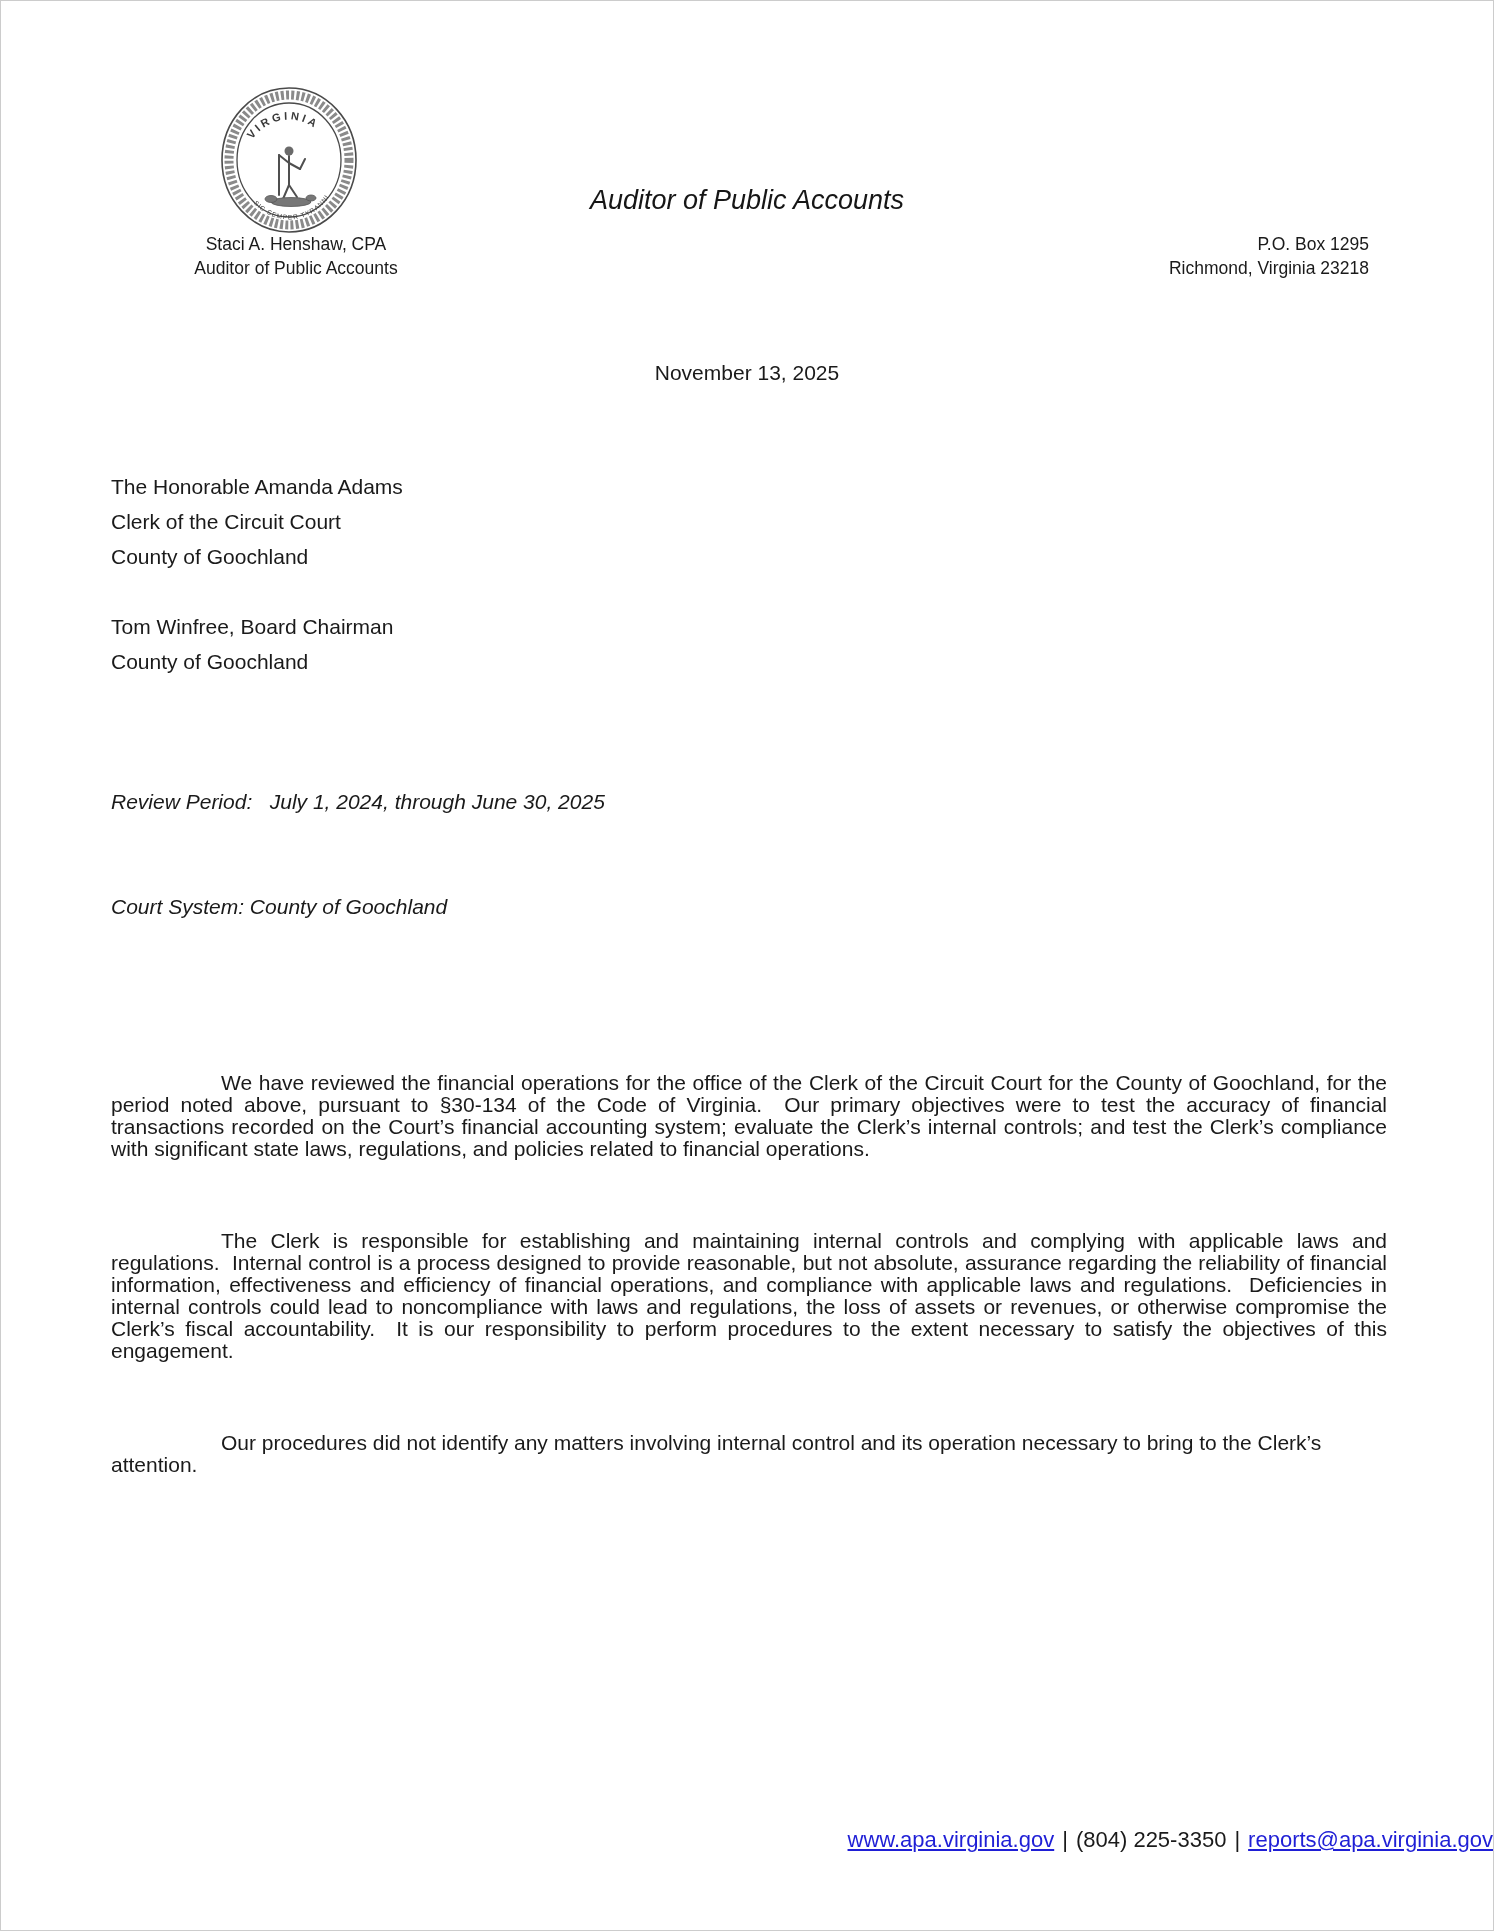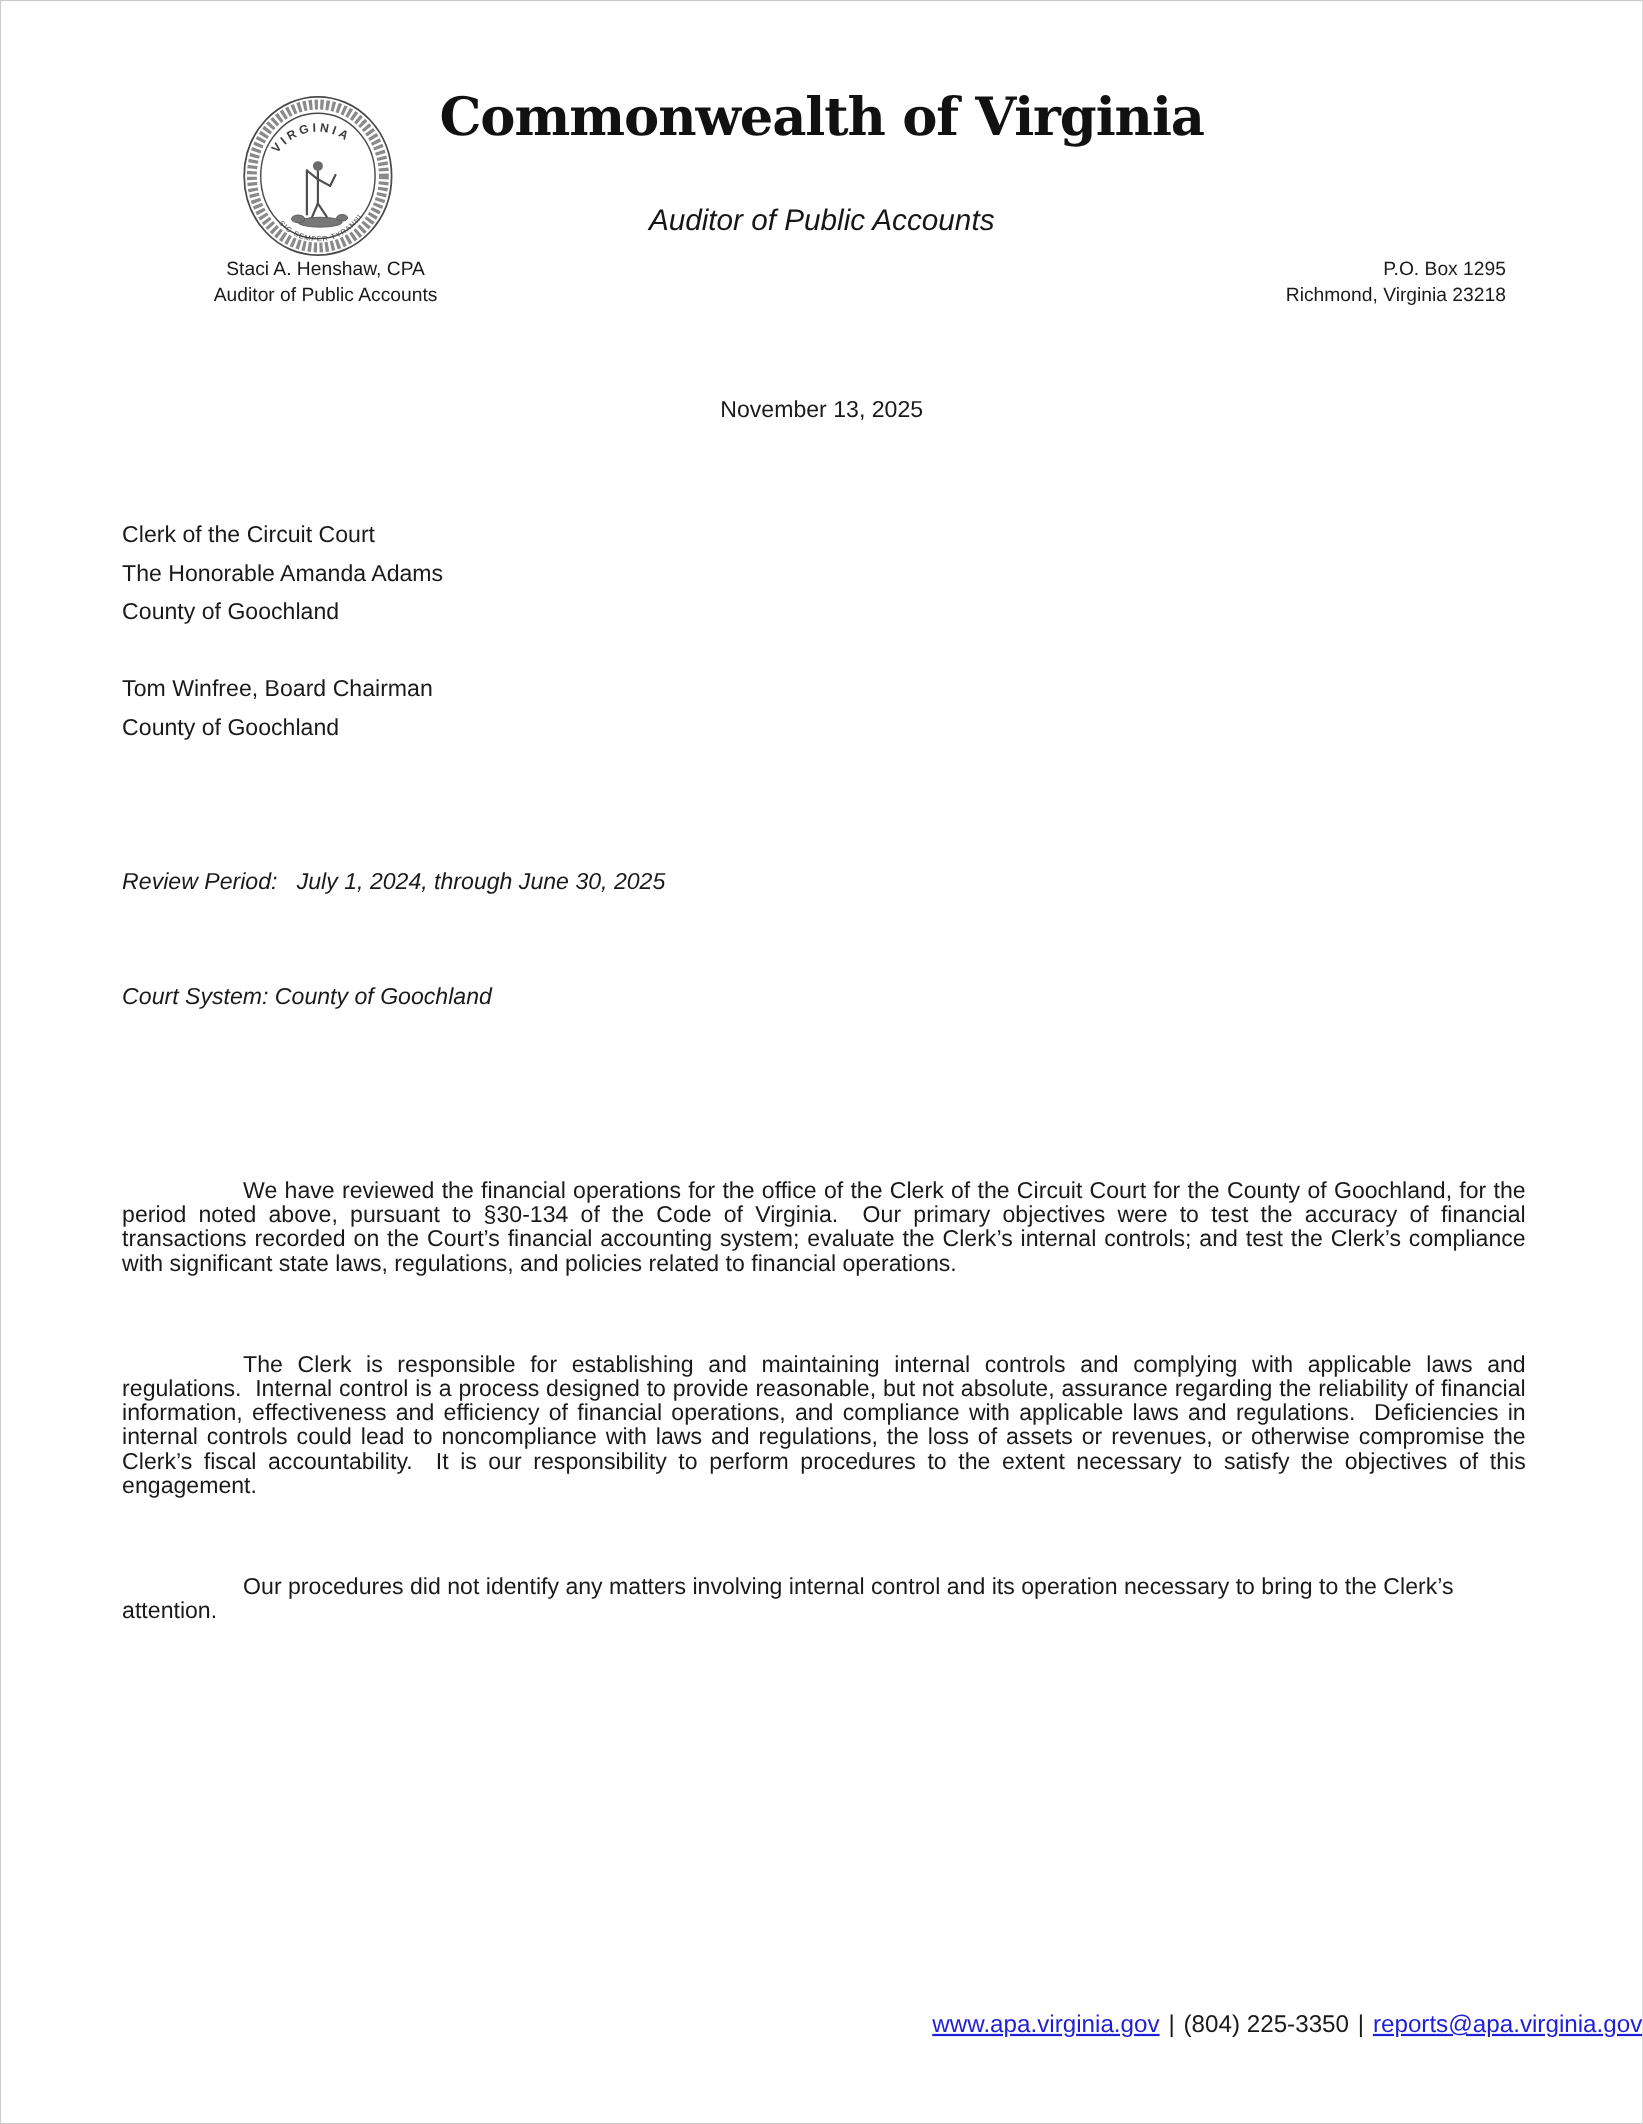--- a/index.html
+++ b/index.html
@@ -100,39 +100,38 @@
         <ellipse cx="52" cy="114" rx="6" ry="3.5"></ellipse>
         <ellipse cx="92" cy="113" rx="5" ry="3"></ellipse>
       </g>
       <path id="sealBottomArc" d="M 30,112 A 48 50 0 0 0 110,112" fill="none"></path>
       <text font-family="Liberation Sans, sans-serif" font-size="6.5" fill="#3a3a3a" letter-spacing="1">
         <textPath href="#sealBottomArc" startOffset="8%">SIC SEMPER TYRANNIS</textPath>
       </text>
     </svg>
   </div>
 
-  <div class="agency-title">Commonwealth of Virginia</div>
   <div class="office-subtitle">Auditor of Public Accounts</div>
 
   <div class="contact-left">
     <div>Staci A. Henshaw, CPA</div>
     <div>Auditor of Public Accounts</div>
   </div>
   <div class="contact-right">
     <div>P.O. Box 1295</div>
     <div>Richmond, Virginia 23218</div>
   </div>
 
   <div class="letter-date">November 13, 2025</div>
 
   <div class="letter-body">
 
     <div class="recipient-block">
+      <div>The Honorable Amanda Adams</div>
       <div>Clerk of the Circuit Court</div>
-      <div>The Honorable Amanda Adams</div>
       <div>County of Goochland</div>
     </div>
 
     <div class="recipient-block">
       <div>Tom Winfree, Board Chairman</div>
       <div>County of Goochland</div>
     </div>
 
     <div class="meta-block">
       <div>Review Period:   July 1, 2024, through June 30, 2025</div>

